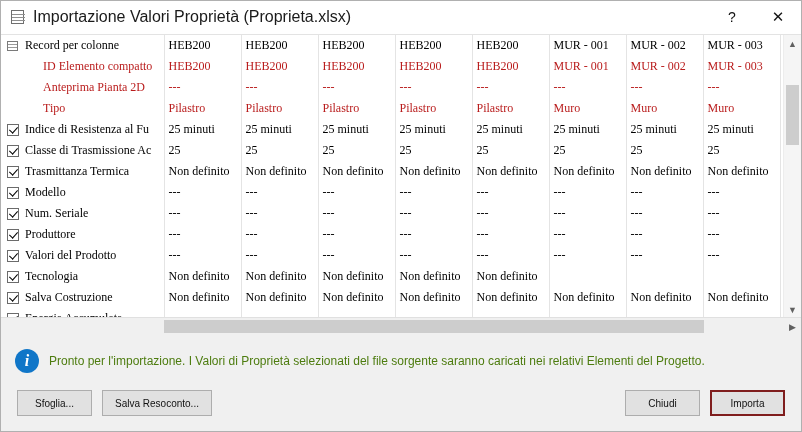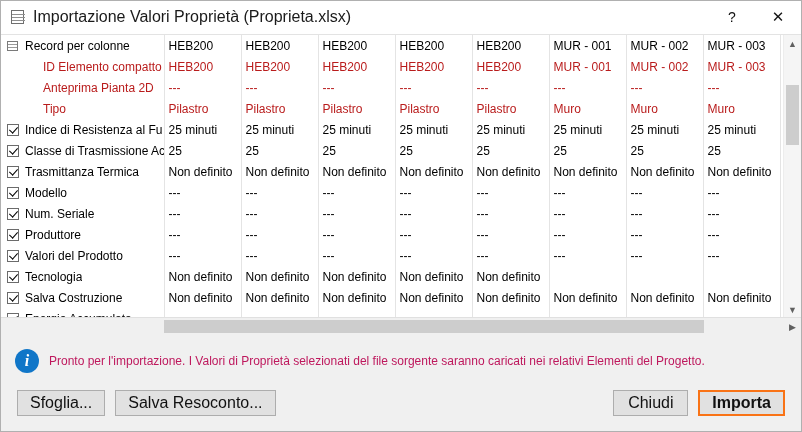--- a/index.html
+++ b/index.html
@@ -91,20 +91,21 @@
     background: #ffffff;
     border-top: 1px solid #e3e3e3;
     display: flex;
     flex-direction: column;
   }
   .grid-scroll-wrap {
     position: relative;
     flex: 1;
     display: flex;
     overflow: hidden;
+    font-family: Liberation Serif, serif;
   }
   table.grid {
     border-collapse: collapse;
     table-layout: fixed;
     width: 1020px;
   }
   table.grid td {
     height: 21px;
     padding: 0 0 0 4px;
     font-size: 12px;
@@ -260,50 +261,49 @@
     font-style: italic;
     font-weight: bold;
     font-size: 16px;
     display: flex;
     align-items: center;
     justify-content: center;
     flex: none;
   }
   .status-text {
     font-size: 12px;
-    color: #be185d;
+    color: #4d7c0f;
   }
   
   .footer {
     position: absolute;
     left: 0;
     right: 0;
     bottom: 0;
     height: 56px;
     display: flex;
     align-items: center;
     padding: 0 16px;
     box-sizing: border-box;
   }
   .btn {
     height: 26px;
     min-width: 75px;
     padding: 0 12px;
-    font-size: 16px;
+    font-size: 10px;
     font-family: "Liberation Sans", sans-serif;
     background: #e1e1e1;
     border: 1px solid #adadad;
     color: #111;
     cursor: default;
     box-sizing: border-box;
   }
   .btn.primary {
-    border: 2px solid #f97316;
+    border: 2px solid #7f1d1d;
     background: #e1e1e1;
-    font-weight: bold;
   }
   .spacer { flex: 1; }
   .gap { width: 10px; }
 </style>
 </head>
 <body>
 
 <div class="window">
 
   <div class="titlebar">

